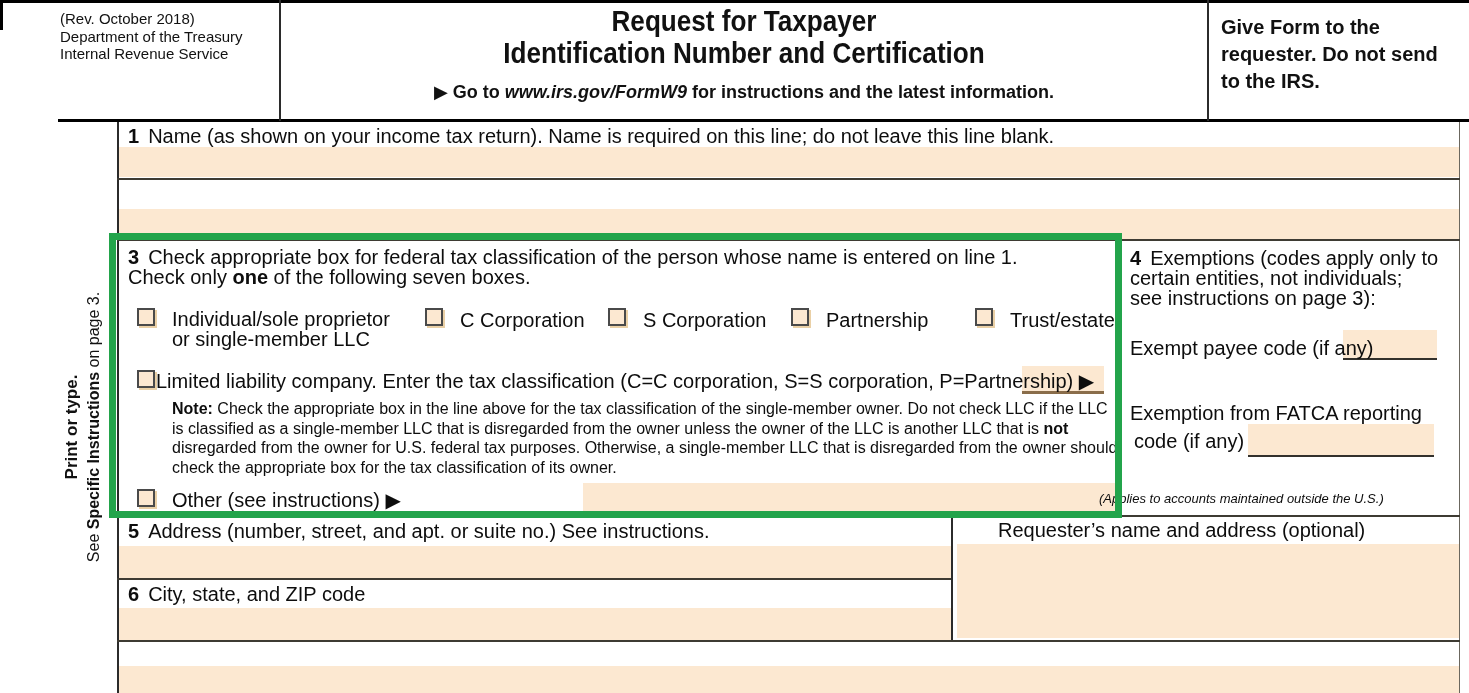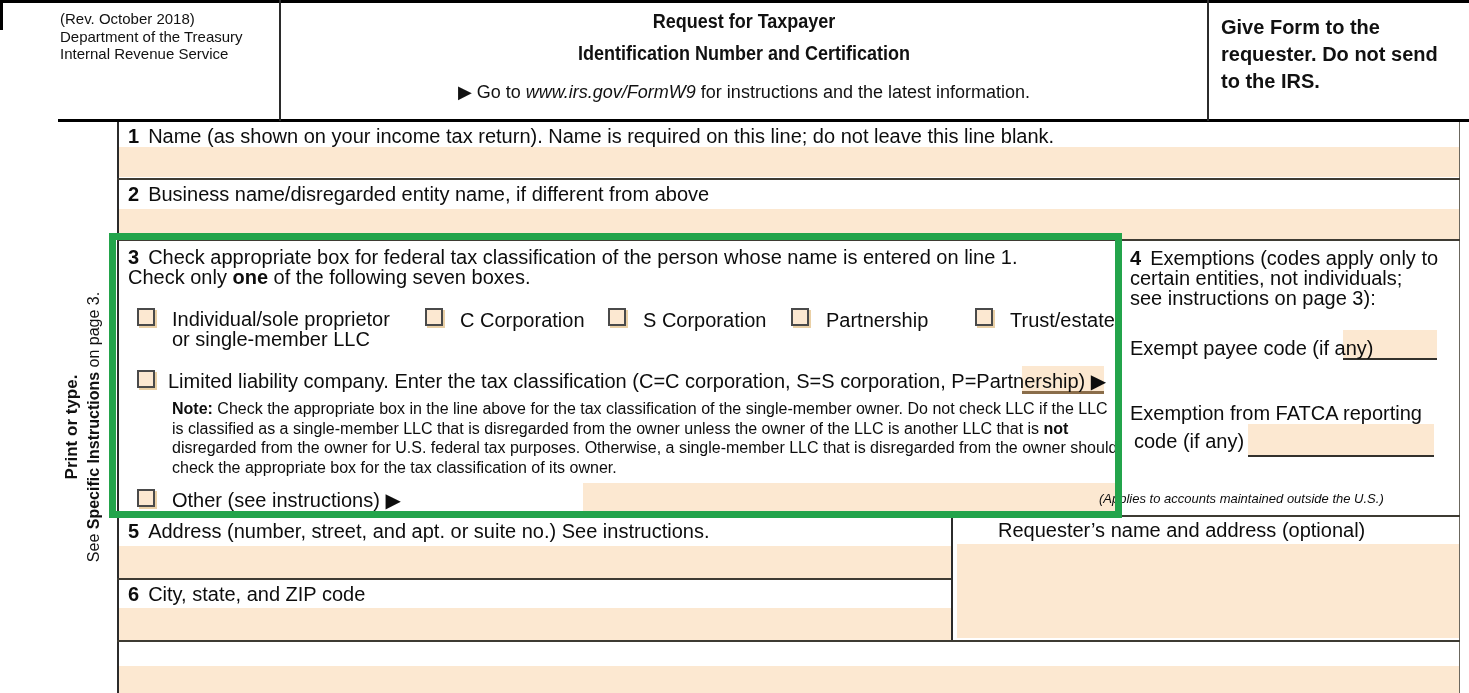--- a/index.html
+++ b/index.html
@@ -38,25 +38,25 @@
 
   <div class="abs" style="left:60px;top:6px;width:215px;">
     <div style="font-size:15px;line-height:18px;margin-top:4px;">(Rev. October 2018)</div>
     <div style="font-size:15px;line-height:17px;">Department of the Treasury</div>
     <div style="font-size:15px;line-height:17px;">Internal Revenue Service</div>
   </div>
 
   <div class="vline" style="left:279px;top:0;height:121px;"></div>
 
   <div class="abs" style="left:281px;top:0;width:926px;text-align:center;">
-    <div style="font-size:20px;font-weight:bold;line-height:32px;margin-top:5px;">
+    <div style="font-size:29px;font-weight:bold;line-height:32px;margin-top:5px;">
       <span class="cond">Request for Taxpayer</span>
       <span class="cond">Identification Number and Certification</span>
     </div>
-    <div style="font-size:18px;font-weight:normal;margin-top:12px;">
+    <div style="font-size:18px;font-weight:bold;margin-top:12px;">
       <span>▶ Go to </span><span class="ital">www.irs.gov/FormW9</span><span> for instructions and the latest information.</span>
     </div>
   </div>
 
   <div class="vline" style="left:1207px;top:0;height:121px;"></div>
 
   <div class="abs" style="left:1221px;top:14px;width:240px;font-size:20px;font-weight:bold;line-height:27px;">Give Form to the requester. Do not send to the IRS.</div>
 
   <div class="abs blk" style="left:58px;top:119px;width:1411px;height:3px;"></div>
 
@@ -67,23 +67,20 @@
 
   <div class="vline" style="left:117px;top:122px;height:571px;"></div>
   <div class="abs" style="left:1459px;top:122px;width:1px;height:571px;background:#6b675e;"></div>
 
   <div class="lbl" style="left:128px;top:126px;">
     <span class="num">1</span><span>Name (as shown on your income tax return). Name is required on this line; do not leave this line blank.</span>
   </div>
   <div class="fld" style="left:119px;top:147px;width:1340px;height:30px;"></div>
   <div class="hline" style="left:117px;top:178px;width:1343px;"></div>
 
-  <div class="lbl" style="left:128px;top:184px;">
-    <span class="num">2</span><span>Business name/disregarded entity name, if different from above</span>
-  </div>
   <div class="fld" style="left:119px;top:209px;width:1340px;height:30px;"></div>
   <div class="hline" style="left:117px;top:239px;width:1343px;"></div>
 
   <div class="lbl wrap" style="left:128px;top:247px;width:915px;">
     <span class="num">3</span><span>Check appropriate box for federal tax classification of the person whose name is entered on line 1. Check only </span><b>one</b><span> of the following seven boxes.</span>
   </div>
 
   <div class="cbox" style="left:137px;top:308px;"></div>
   <div class="lbl wrap" style="left:172px;top:309px;width:235px;">Individual/sole proprietor or single-member LLC</div>
 
@@ -93,21 +90,21 @@
   <div class="cbox" style="left:608px;top:308px;"></div>
   <div class="lbl" style="left:643px;top:310px;">S Corporation</div>
 
   <div class="cbox" style="left:791px;top:308px;"></div>
   <div class="lbl" style="left:826px;top:310px;">Partnership</div>
 
   <div class="cbox" style="left:975px;top:308px;"></div>
   <div class="lbl" style="left:1010px;top:310px;">Trust/estate</div>
 
   <div class="cbox" style="left:137px;top:370px;"></div>
-  <div class="lbl" style="left:168px;top:371px;">Limited liability company. Enter the tax classification (C=C corporation, S=S corporation, P=Partnership) ▶</div>
+  <div class="lbl" style="left:156px;top:371px;">Limited liability company. Enter the tax classification (C=C corporation, S=S corporation, P=Partnership) ▶</div>
   <div class="fld under-brown" style="left:1022px;top:366px;width:82px;height:25px;"></div>
 
   <div class="lbl wrap note" style="left:172px;top:399px;width:948px;">
     <b>Note:</b><span> Check the appropriate box in the line above for the tax classification of the single-member owner.  Do not check LLC if the LLC is classified as a single-member LLC that is disregarded from the owner unless the owner of the LLC is another LLC that is </span><b>not</b><span> disregarded from the owner for U.S. federal tax purposes. Otherwise, a single-member LLC that is disregarded from the owner should check the appropriate box for the tax classification of its owner.</span>
   </div>
 
   <div class="cbox" style="left:137px;top:489px;"></div>
   <div class="lbl" style="left:172px;top:490px;">Other (see instructions) ▶</div>
   <div class="fld" style="left:583px;top:483px;width:532px;height:31px;"></div>
 

